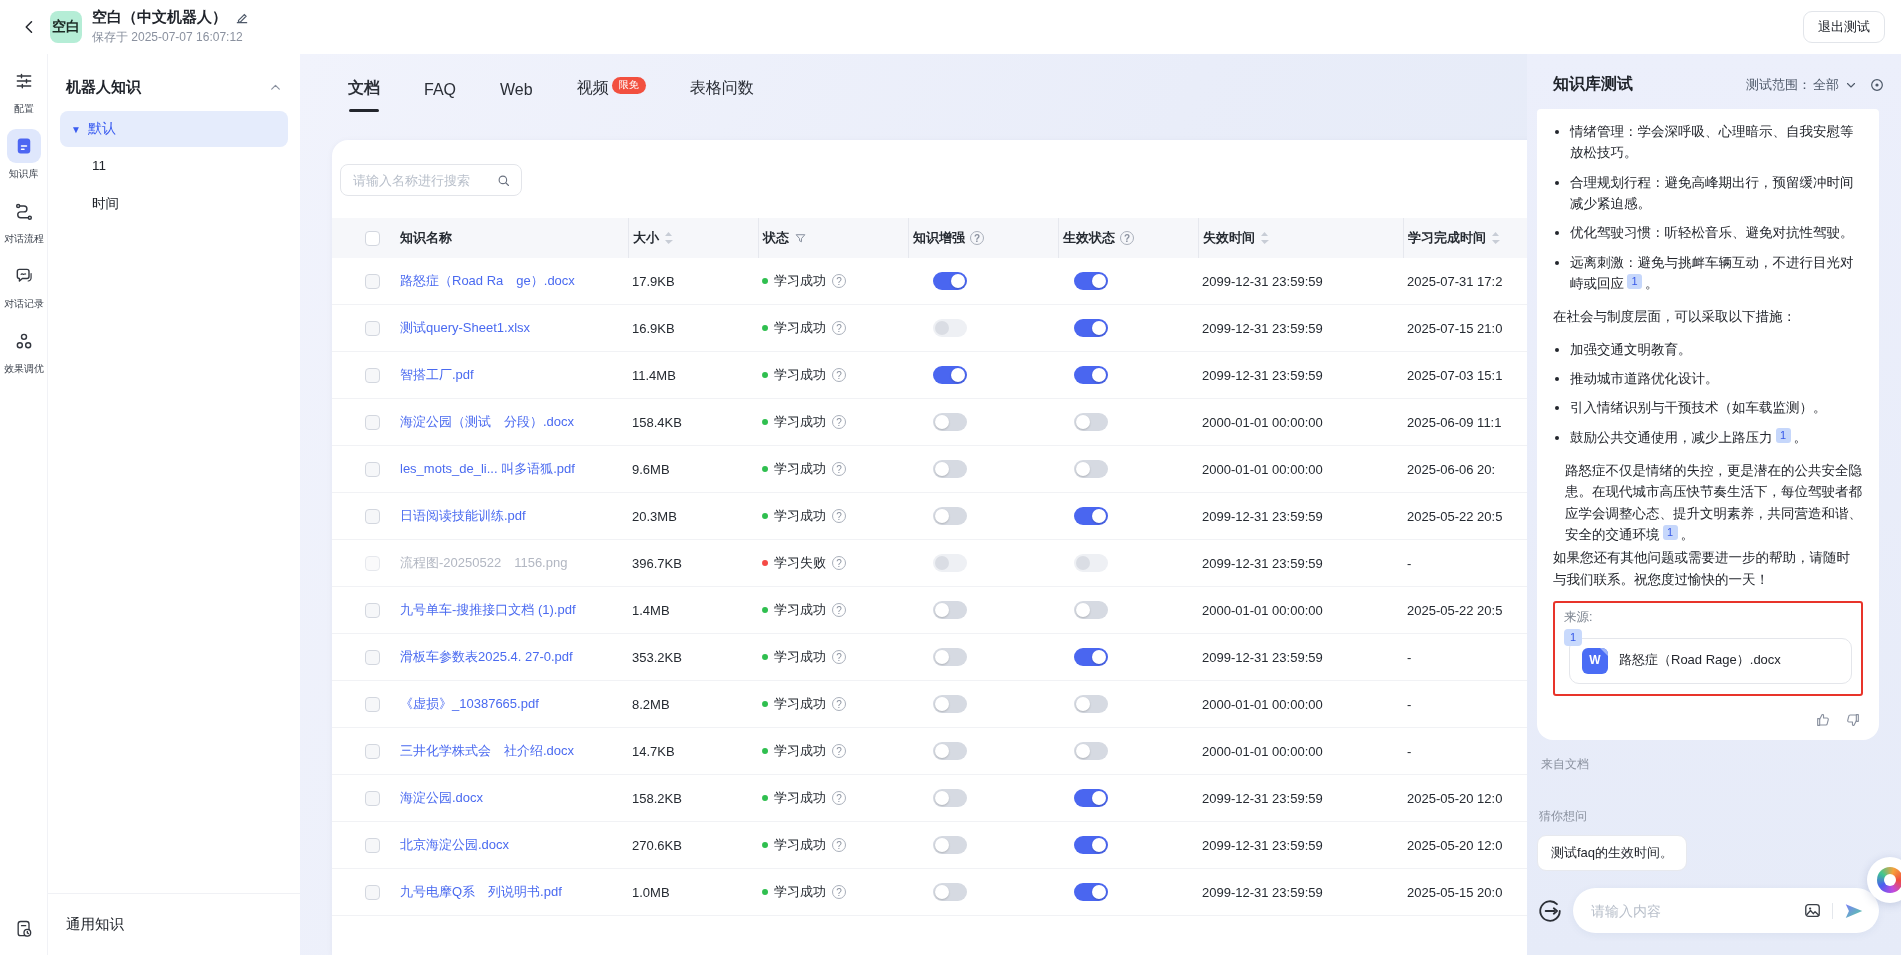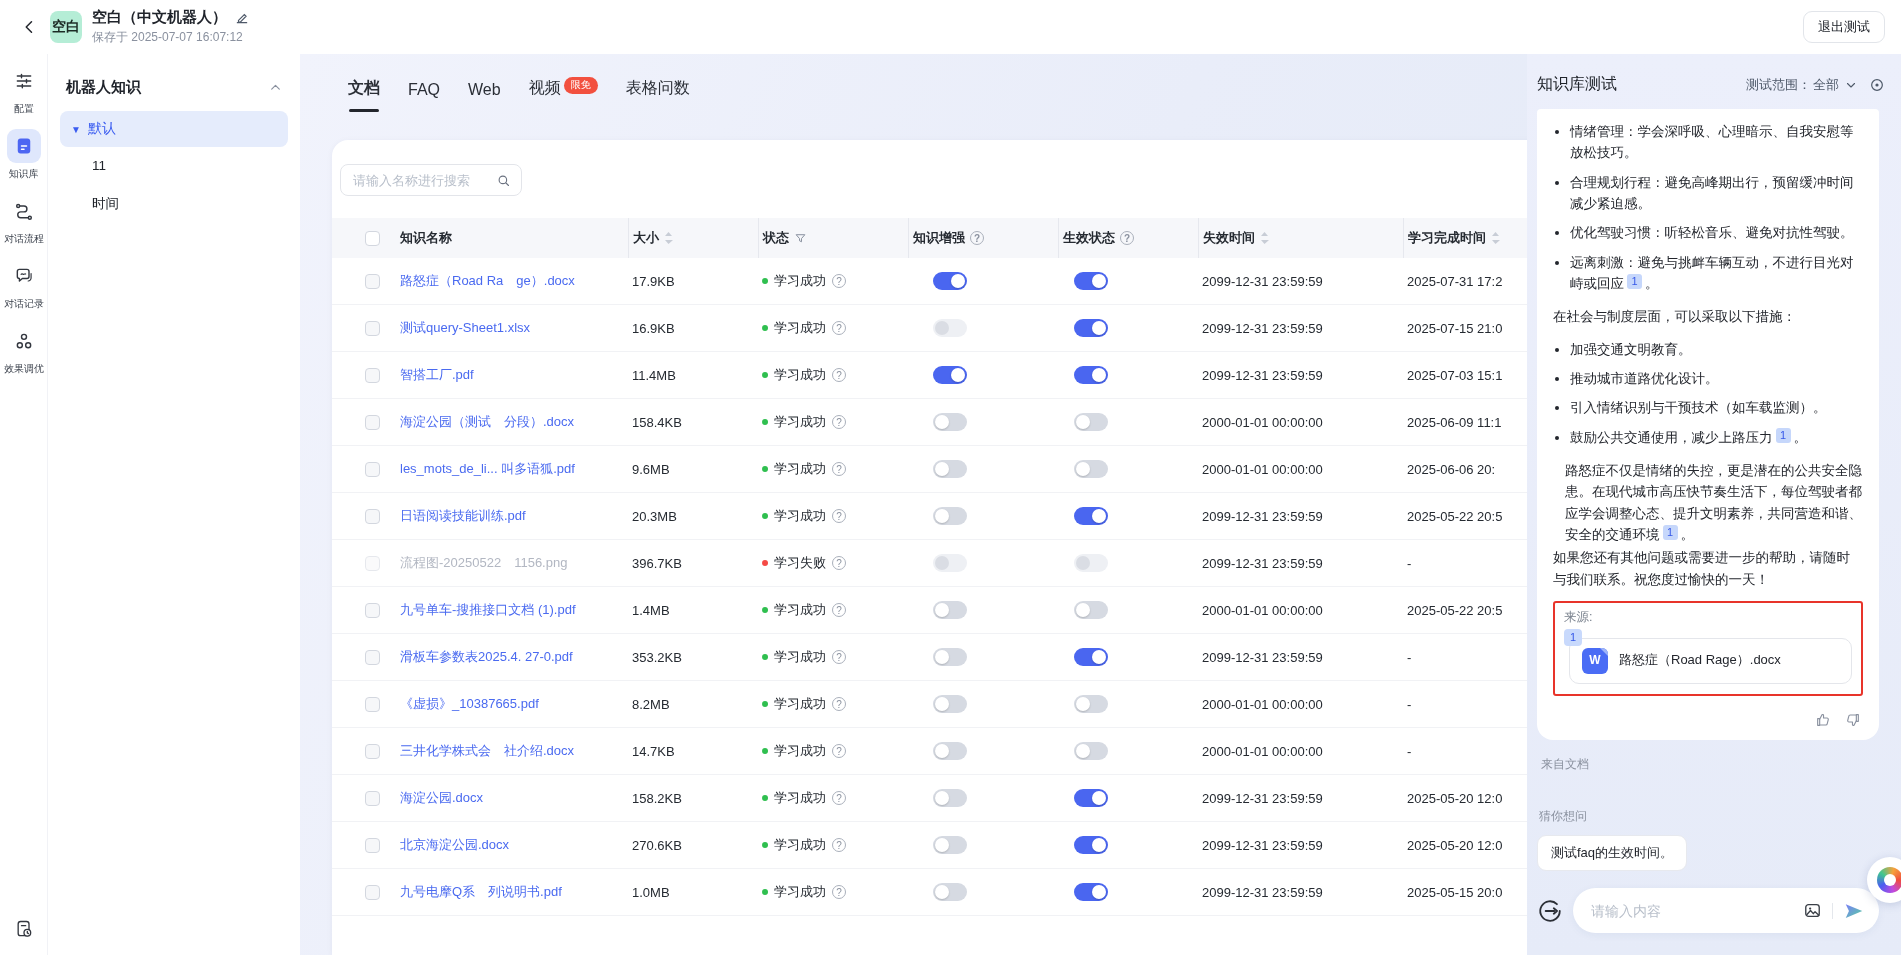--- a/index.html
+++ b/index.html
@@ -26,21 +26,21 @@
   
   .sidepanel{position:absolute;top:54px;left:48px;width:252px;bottom:0;background:#fff;z-index:9;}
   .sp-header{display:flex;align-items:center;justify-content:space-between;padding:24px 18px 14px 18px;font-size:15px;font-weight:700;color:#20242b;}
   .sp-selected{margin:0 12px;height:36px;border-radius:8px;background:#e5ecfc;color:#3a5cf0;display:flex;align-items:center;gap:7px;padding:0 11px;font-size:14px;font-weight:500;cursor:pointer;}
   .sp-caret{font-size:10px;color:#3a5cf0;}
   .sp-child{padding:11px 0 11px 44px;font-size:13.5px;color:#20242b;cursor:pointer;}
   .sp-footer{position:absolute;bottom:0;left:0;right:0;height:62px;border-top:1px solid #f0f1f5;display:flex;align-items:center;padding-left:18px;font-size:14.5px;color:#20242b;cursor:pointer;}
 
   
   .main{position:absolute;top:54px;left:300px;right:0;bottom:0;background:linear-gradient(115deg,#f1f3fc 0%,#e9edf9 45%,#e2e9f6 100%);}
-  .tabs{display:flex;align-items:flex-end;gap:28px;padding:24px 0 0 48px;}
+  .tabs{display:flex;align-items:flex-end;gap:44px;padding:24px 0 0 48px;}
   .tab{font-size:16px;color:#2a2e36;position:relative;padding-bottom:13px;cursor:pointer;}
   .tab.active{font-weight:700;}
   .tab.active::after{content:'';position:absolute;left:1px;right:1px;bottom:0;height:3px;border-radius:2px;background:#23262d;}
   .tab-badge{display:inline-block;background:#f2503f;color:#fff;font-size:10px;line-height:1;padding:3px 7px 4px;border-radius:9px;margin-left:3px;position:relative;top:-5px;font-family:Liberation Serif, serif;}
 
   .card{position:absolute;left:32px;top:86px;width:1545px;bottom:0;background:#fff;border-radius:16px 16px 0 0;box-shadow:0 1px 6px rgba(30,40,80,.05);overflow:hidden;}
   .toolbar{padding:24px 0 0 8px;}
   .search{width:182px;height:32px;border:1px solid #e3e5ea;border-radius:8px;display:flex;align-items:center;padding:0 10px 0 12px;gap:6px;background:#fff;}
   .search input{border:0;outline:0;flex:1;font-size:13px;color:#20242b;min-width:0;background:transparent;font-family:inherit;}
   input::placeholder{color:#b8bfca;}
@@ -67,21 +67,21 @@
   .toggle{width:34px;height:18px;border-radius:9px;position:relative;display:inline-block;cursor:pointer;flex:none;}
   .toggle::after{content:'';position:absolute;top:2px;width:14px;height:14px;border-radius:50%;background:#fff;box-shadow:0 1px 2px rgba(0,0,0,.18);}
   .toggle.on{background:#4a66f0;}.toggle.on::after{right:2px;}
   .toggle.off{background:#d6dae2;}.toggle.off::after{left:2px;}
   .toggle.dis{background:#eef0f4;}.toggle.dis::after{left:2px;background:#dadde4;box-shadow:none;}
   .q-icon{width:14px;height:14px;border:1px solid #aab0bb;border-radius:50%;color:#8a919f;font-size:10px;display:inline-flex;align-items:center;justify-content:center;flex:none;cursor:pointer;}
 
   
   .testpanel{position:absolute;top:54px;right:0;width:374px;bottom:0;background:linear-gradient(180deg,#eceffb 0%,#e6ebf8 100%);z-index:15;display:flex;flex-direction:column;}
   .tp-header{display:flex;align-items:center;padding:20px 16px 12px 10px;flex:none;}
-  .tp-title{font-size:16px;font-weight:400;color:#20242b;}
+  .tp-title{font-size:16px;font-weight:700;color:#20242b;margin-left:16px;}
   .tp-scope{margin-left:auto;display:flex;align-items:center;gap:6px;font-size:13px;color:#4e5969;cursor:pointer;}
   .tp-chat{flex:1;overflow:hidden;padding:2px 22px 0 10px;}
   .bubble{background:#fff;border-radius:4px 4px 16px 16px;padding:12px 16px 10px;font-size:13.5px;line-height:1.58;color:#23262d;}
   .bullets{margin:0 0 12px;padding-left:17px;list-style:disc;}
   .bullets li{margin-bottom:8px;}
   .para{margin:0 0 11px;}
   .para.tight{margin-bottom:2px;margin-left:12px;}
   .cite{display:inline-block;min-width:15px;padding:0 3px;background:#c6d7fb;color:#3558e8;border-radius:3px;font-size:11px;line-height:15px;text-align:center;transform:translateY(-3px);margin:0 3px;cursor:pointer;}
   .source-box{border:2px solid #e8342a;border-radius:3px;padding:5px 9px 10px;margin:6px 0 8px;}
   .source-label{font-size:12.5px;color:#7a828e;margin-bottom:10px;}
@@ -202,20 +202,21 @@
           <polyline points="5 15 12 8 19 15"></polyline>
         </svg>
     </span>
   </div>
   <div class="sp-selected">
     <span class="sp-caret">▼</span>
     <span>默认</span>
   </div>
   <div class="sp-child">11</div>
   <div class="sp-child">时间</div>
+  <div class="sp-footer">通用知识</div>
 </div>
 
 <div class="main">
   <div class="tabs">
     <span class="tab active">文档</span>
     <span class="tab">FAQ</span>
     <span class="tab">Web</span>
     <span class="tab"><span>视频</span><span class="tab-badge">限免</span></span>
     <span class="tab">表格问数</span>
   </div>

